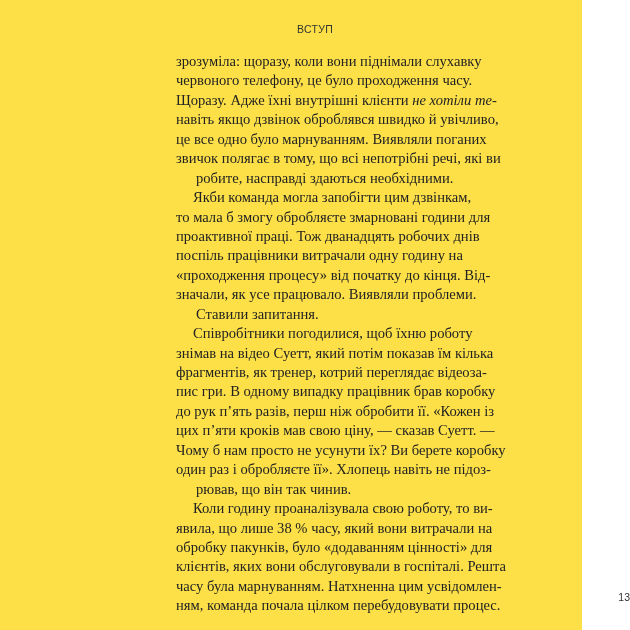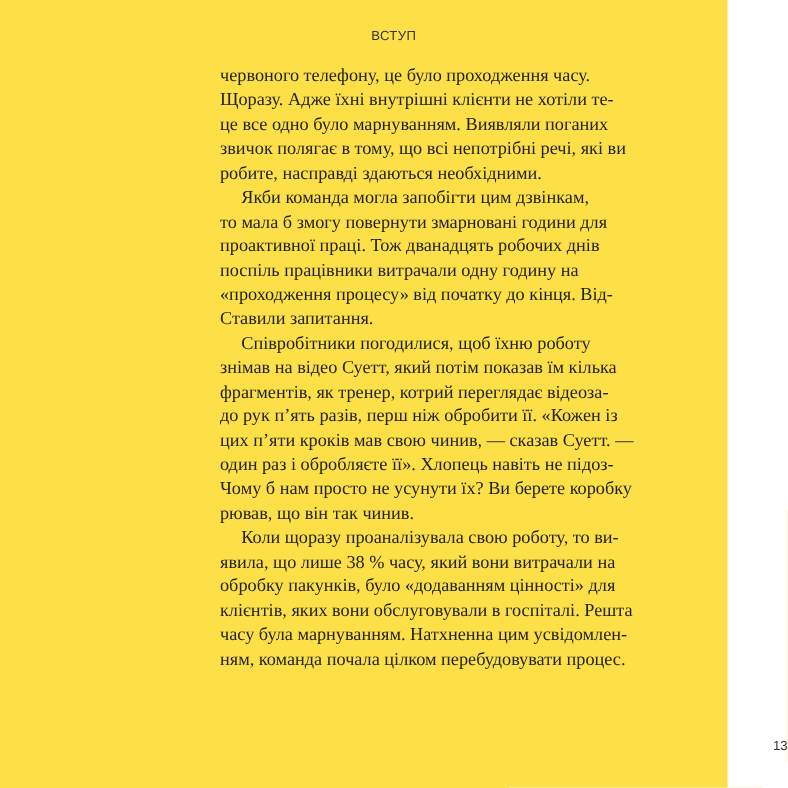--- a/index.html
+++ b/index.html
@@ -12,66 +12,70 @@
   }
   .body-text {
     position: absolute; left: 176px; top: 52px; width: 280px;
     font-family: "Liberation Serif", serif; font-size: 14.6px; line-height: 19.45px;
     color: #222;
   }
   .line {
     display: block; height: 19.45px; white-space: nowrap;
     text-align: justify; text-align-last: justify;
   }
-  .line.last { text-align-last: left; }
+  .line.last { text-align-last: left; margin-left: 20px; }
   .line.indent { text-indent: 17px; }
-  .it { }
+  .it { font-style: italic; }
   .folio {
     position: absolute; top: 591px; left: 0; width: 630px; text-align: right;
     font-family: "Liberation Sans", sans-serif; font-size: 10.5px; color: #333;
   }
 </style>
 </head>
 <body>
 
 <div class="page">
   <div class="running-head">ВСТУП</div>
 
   <div class="body-text">
 
     <div>
+      <span class="line">зрозуміла: щоразу, коли вони піднімали слухавку</span>
       <span class="line">червоного телефону, це було проходження часу.</span>
       <span class="line"><span>Щоразу. Адже їхні внутрішні клієнти </span><span class="it">не хотіли те-</span></span>
+      <span class="line">навіть якщо дзвінок оброблявся швидко й увічливо,</span>
       <span class="line">це все одно було марнуванням. Виявляли поганих</span>
       <span class="line">звичок полягає в тому, що всі непотрібні речі, які ви</span>
       <span class="line last">робите, насправді здаються необхідними.</span>
     </div>
 
     <div>
       <span class="line indent">Якби команда могла запобігти цим дзвінкам,</span>
-      <span class="line">то мала б змогу повернути змарновані години для</span>
+      <span class="line">то мала б змогу обробляєте змарновані години для</span>
       <span class="line">проактивної праці. Тож дванадцять робочих днів</span>
       <span class="line">поспіль працівники витрачали одну годину на</span>
       <span class="line">«проходження процесу» від початку до кінця. Від-</span>
+      <span class="line">значали, як усе працювало. Виявляли проблеми.</span>
       <span class="line last">Ставили запитання.</span>
     </div>
 
     <div>
       <span class="line indent">Співробітники погодилися, щоб їхню роботу</span>
       <span class="line">знімав на відео Суетт, який потім показав їм кілька</span>
       <span class="line">фрагментів, як тренер, котрий переглядає відеоза-</span>
+      <span class="line">пис гри. В одному випадку працівник брав коробку</span>
       <span class="line">до рук п’ять разів, перш ніж обробити її. «Кожен із</span>
-      <span class="line">цих п’яти кроків мав свою чинив, — сказав Суетт. —</span>
+      <span class="line">цих п’яти кроків мав свою ціну, — сказав Суетт. —</span>
+      <span class="line">Чому б нам просто не усунути їх? Ви берете коробку</span>
       <span class="line">один раз і обробляєте її». Хлопець навіть не підоз-</span>
-      <span class="line">Чому б нам просто не усунути їх? Ви берете коробку</span>
       <span class="line last">рював, що він так чинив.</span>
     </div>
 
     <div>
-      <span class="line indent">Коли щоразу проаналізувала свою роботу, то ви-</span>
+      <span class="line indent">Коли годину проаналізувала свою роботу, то ви-</span>
       <span class="line">явила, що лише 38 % часу, який вони витрачали на</span>
       <span class="line">обробку пакунків, було «додаванням цінності» для</span>
       <span class="line">клієнтів, яких вони обслуговували в госпіталі. Решта</span>
       <span class="line">часу була марнуванням. Натхненна цим усвідомлен-</span>
       <span class="line">ням, команда почала цілком перебудовувати процес.</span>
     </div>
 
   </div>
 
   <div class="folio">13</div>

